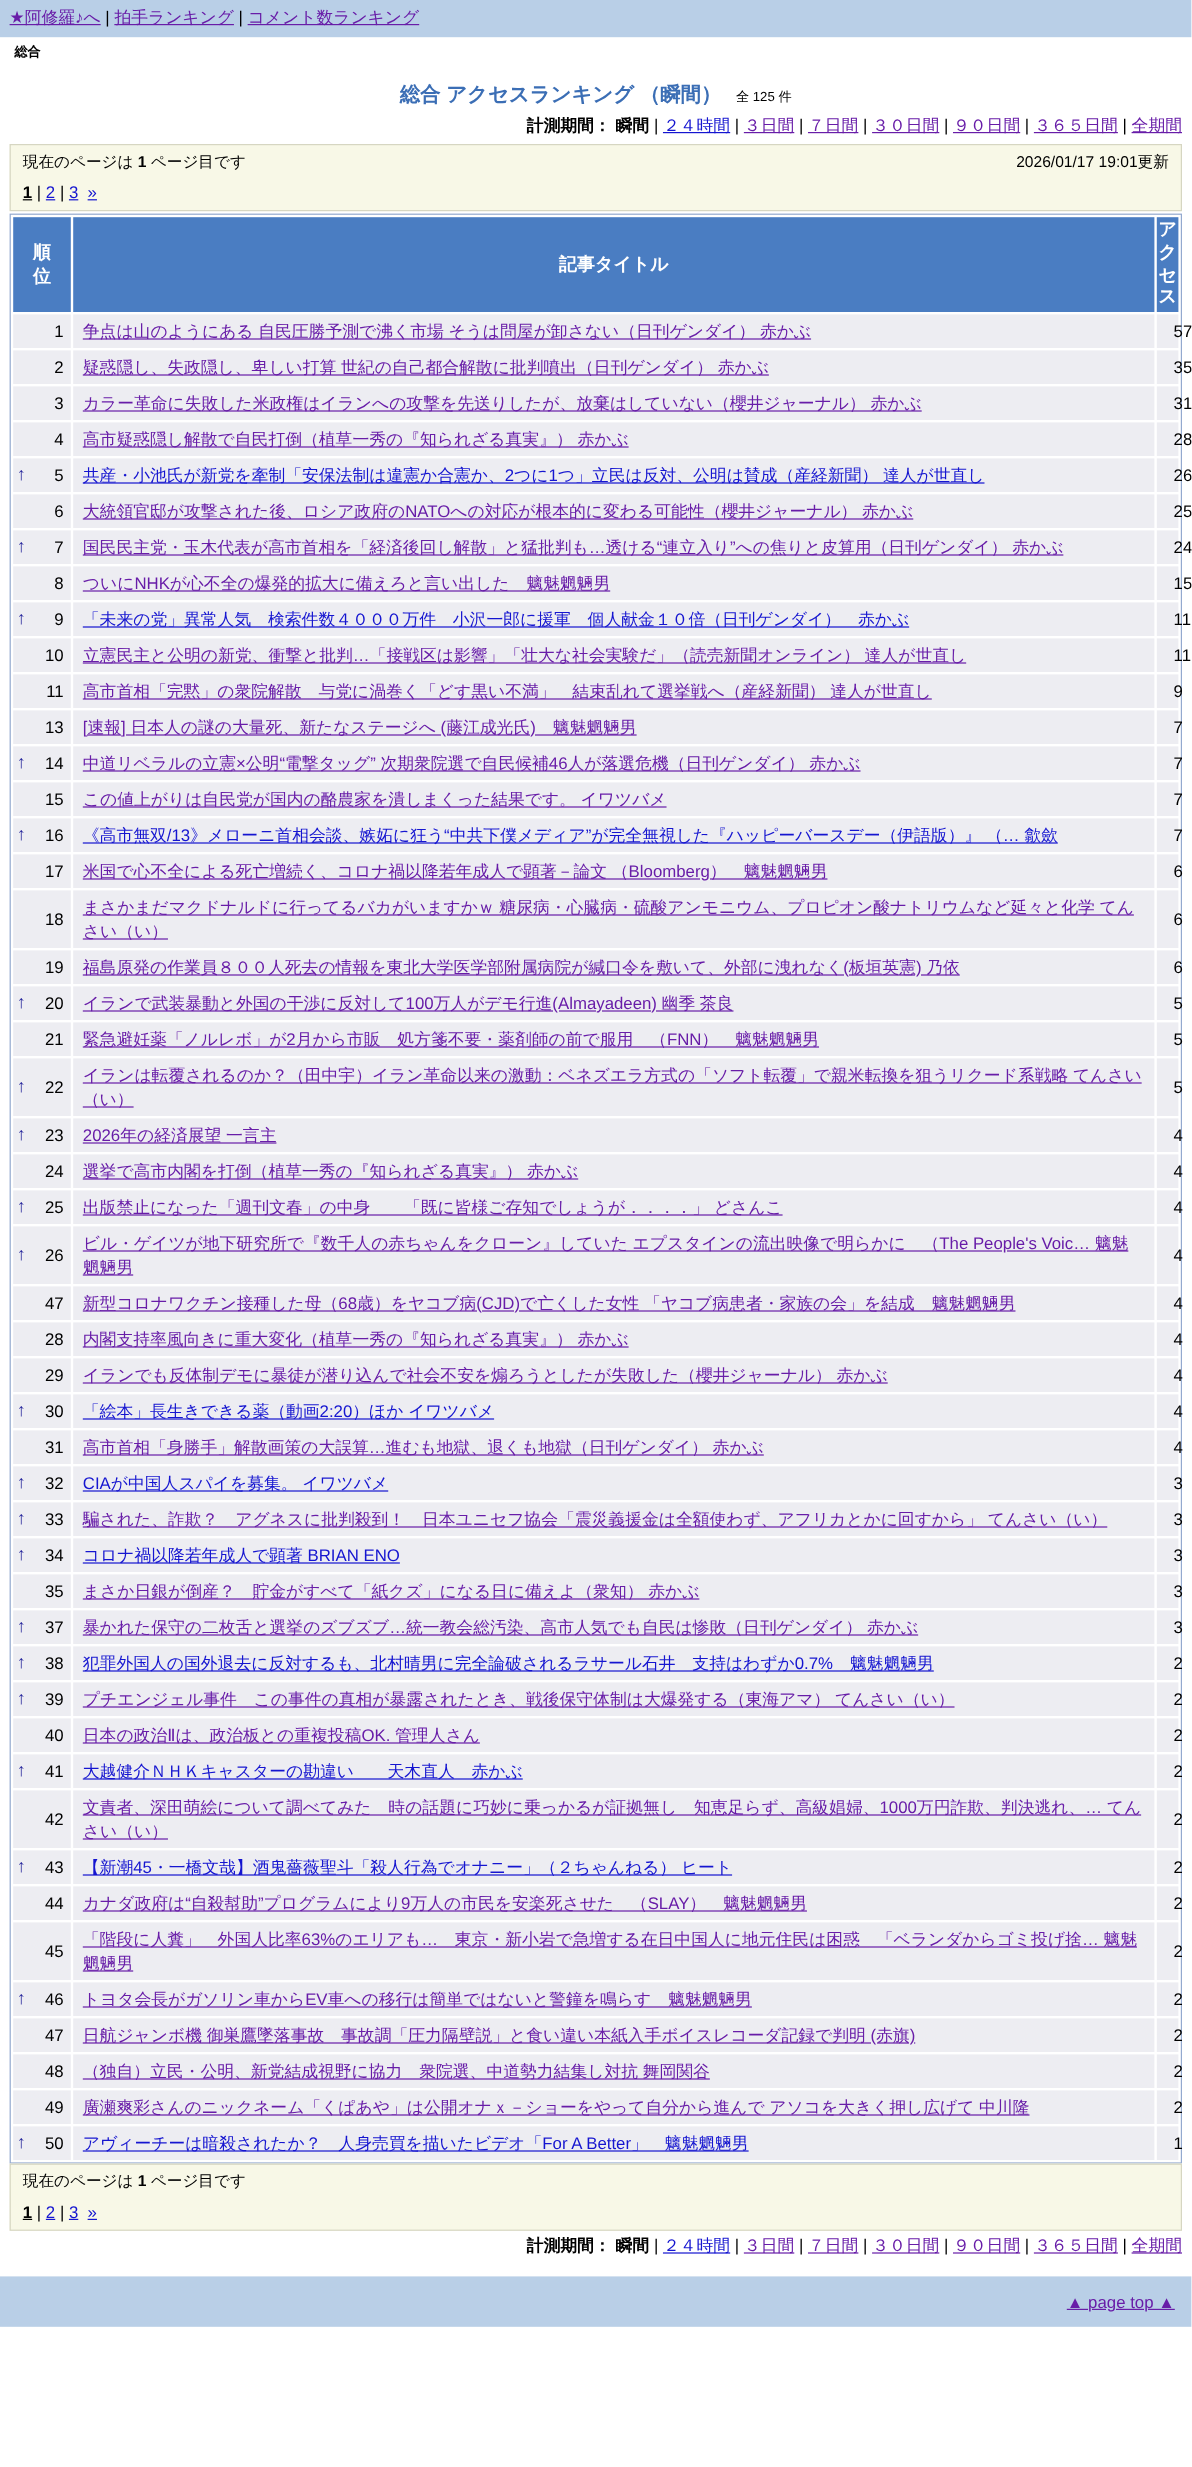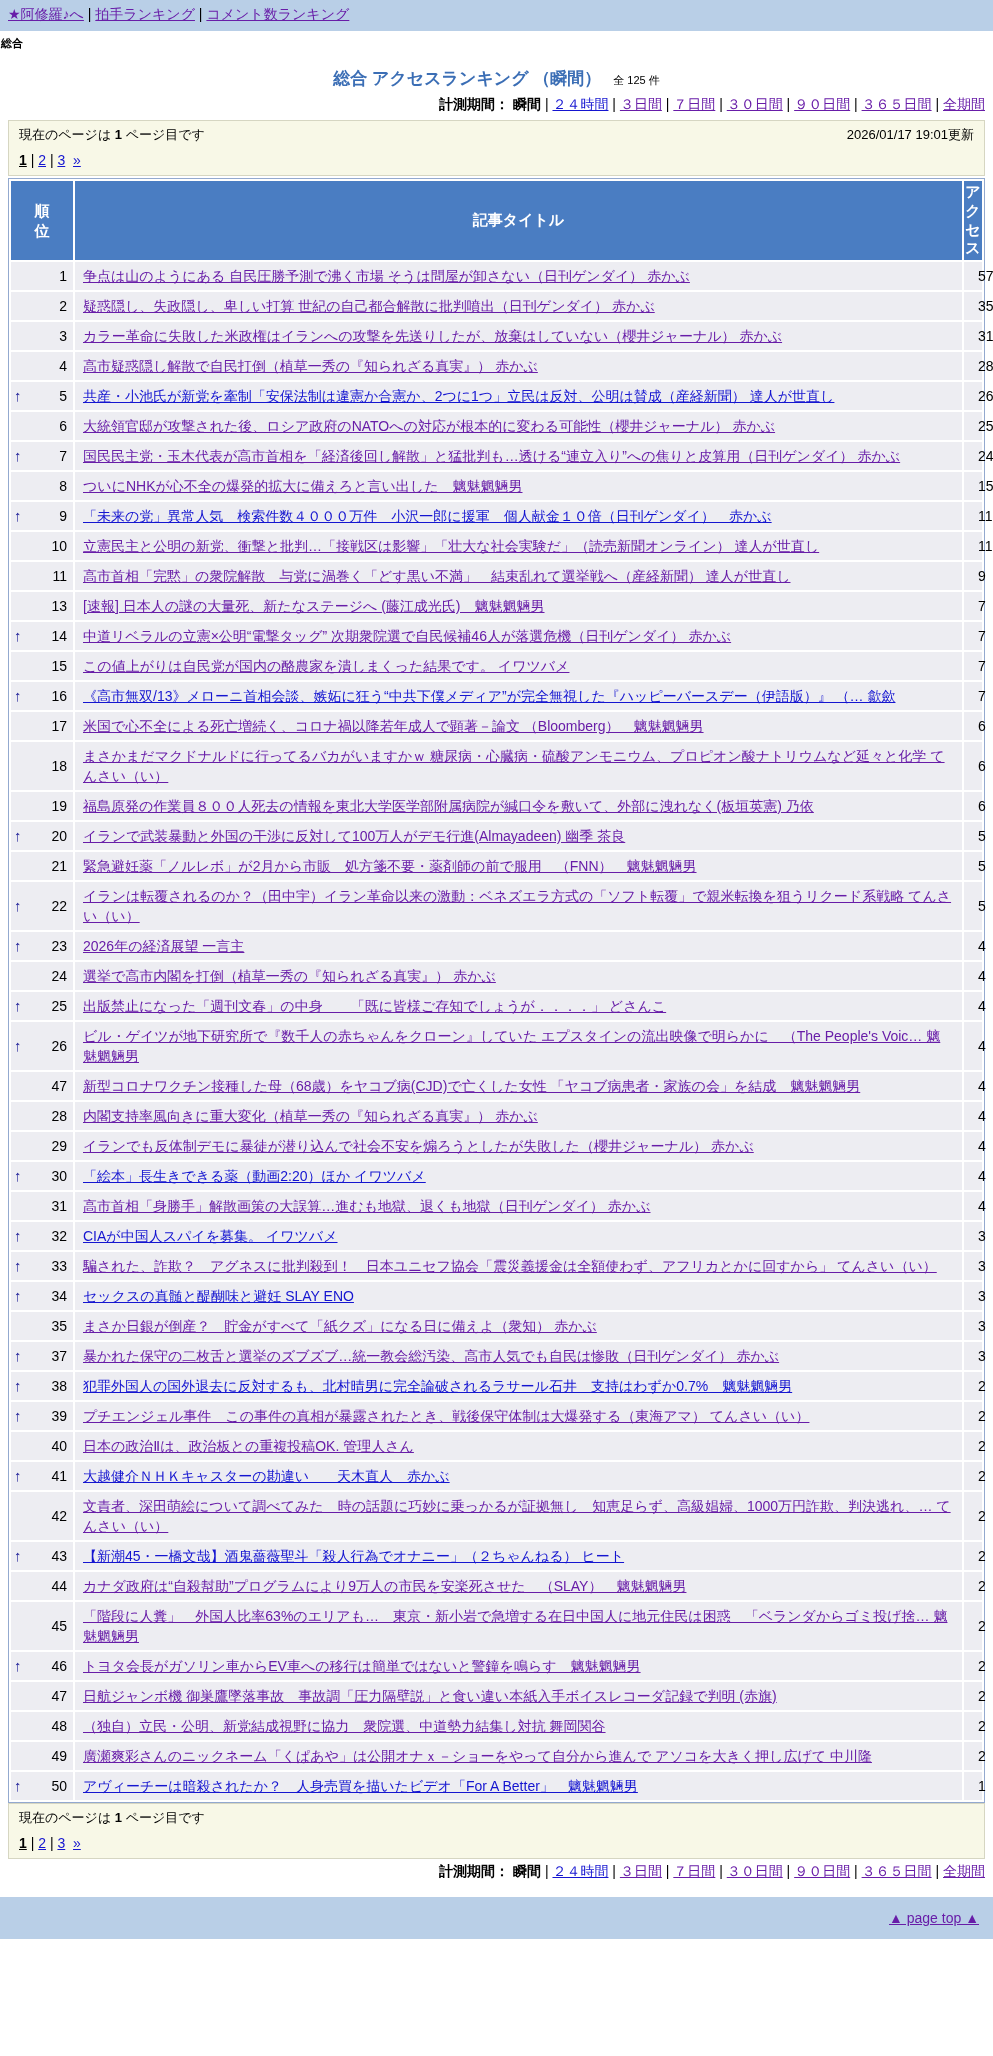--- a/index.html
+++ b/index.html
@@ -34,21 +34,21 @@
     background:var(--topbar-bg);
     padding:6px 8px 7px 8px;
     font-size:14px;
   }
   .topbar a{color:var(--visited-link);}
 
   
   .category{
     font-size:11px;
     font-weight:bold;
-    padding:5px 8px 0 1px;
+    padding:5px 8px 0 12px;
   }
 
   
   .title-line{
     text-align:center;
     margin:16px 0 2px 0;
   }
   .page-title{
     color:var(--title-color);
     font-size:17px;
@@ -98,21 +98,21 @@
   th{
     background:var(--header-bg);
     color:#ffffff;
     font-weight:bold;
     font-size:15px;
     padding:2px;
     height:40px;
     vertical-align:middle;
     text-align:center;
   }
-  .th-rank{width:62px;}
+  .th-rank{width:48px;}
   .th-access{width:18px;word-break:break-all;line-height:1.25;padding:2px 1px;}
   .th-rank .stack{display:inline-block;width:1.08em;word-break:break-all;line-height:1.3;}
   td{
     background:var(--row-bg);
     vertical-align:middle;
     line-height:20px;
   }
   td.td-rank{
     position:relative;
     text-align:right;
@@ -329,21 +329,21 @@
         <td class="td-title"><a href="#" class="unvisited">CIAが中国人スパイを募集。 イワツバメ</a></td>
         <td class="td-access">3</td>
       </tr>
       <tr>
         <td class="td-rank"><span class="arrow">↑</span><span class="rank-num">33</span></td>
         <td class="td-title"><a href="#" class="visited">騙された、詐欺？　アグネスに批判殺到！　日本ユニセフ協会「震災義援金は全額使わず、アフリカとかに回すから」 てんさい（い）</a></td>
         <td class="td-access">3</td>
       </tr>
       <tr>
         <td class="td-rank"><span class="arrow">↑</span><span class="rank-num">34</span></td>
-        <td class="td-title"><a href="#" class="unvisited">セックスの真髄と醍醐味と避妊 SLAY ENO</a></td>
+        <td class="td-title"><a href="#" class="unvisited">コロナ禍以降若年成人で顕著 BRIAN ENO</a></td>
         <td class="td-access">3</td>
       </tr>
       <tr>
         <td class="td-rank"><span class="rank-num">35</span></td>
         <td class="td-title"><a href="#" class="visited">まさか日銀が倒産？　貯金がすべて「紙クズ」になる日に備えよ（衆知） 赤かぶ</a></td>
         <td class="td-access">3</td>
       </tr>
       <tr>
         <td class="td-rank"><span class="arrow">↑</span><span class="rank-num">37</span></td>
         <td class="td-title"><a href="#" class="visited">暴かれた保守の二枚舌と選挙のズブズブ…統一教会総汚染、高市人気でも自民は惨敗（日刊ゲンダイ） 赤かぶ</a></td>

